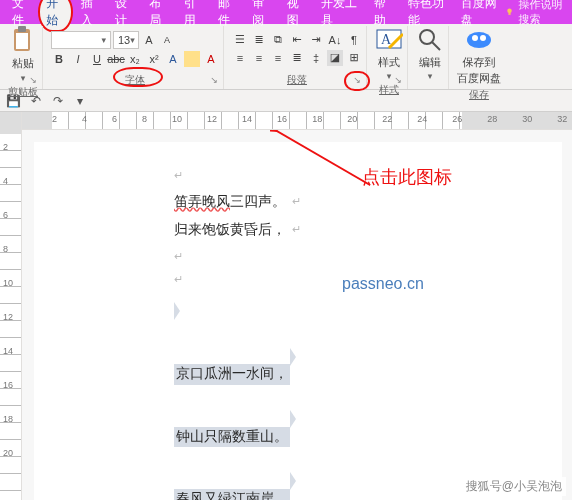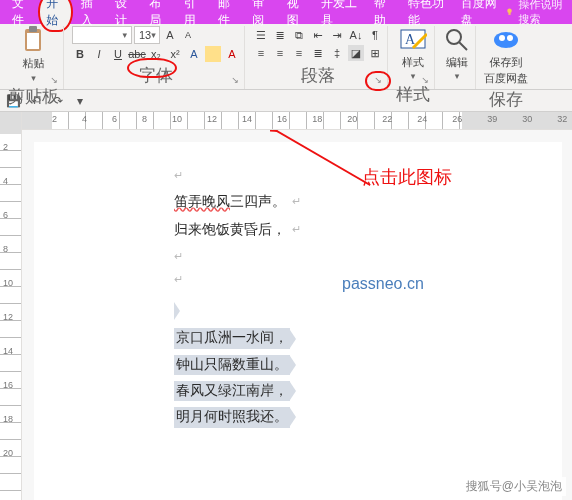--- a/index.html
+++ b/index.html
@@ -8,21 +8,21 @@
   .menubar .tab { padding: 4px 8px; cursor: pointer; }
   .menubar .tab.active { background: #f3f2f1; color: #2b579a; }
   .menubar .circle-start { border: 2px solid #e11; border-radius: 50% / 60%; padding: 1px 6px; position: relative; }
   .menubar .tell-me { margin-left: auto; display: flex; align-items: center; gap: 4px; opacity: .9; font-size: 11px; }
   .menubar .bulb { width: 12px; height: 12px; }
 
   .ribbon { background: #f3f2f1; border-bottom: 1px solid #d0cfce; display: flex; height: 66px; padding: 2px 4px 0; gap: 4px; font-size: 11px; color: #444; }
   .group { display: flex; flex-direction: column; align-items: center; border-right: 1px solid #e1dfdd; padding: 0 4px 2px; position: relative; }
   .group:last-child { border-right: none; }
   .group-body { flex: 1; display: flex; align-items: center; gap: 4px; }
-  .group-label { font-size: 17px; color: #666; padding-top: 2px; }
+  .group-label { font-size: 10px; color: #666; padding-top: 2px; text-decoration: underline; }
   .font-label-wrap { position: relative; }
   .circle-font { position: absolute; border: 2px solid #e11; border-radius: 50% / 60%; width: 50px; height: 20px; left: -12px; top: -4px; pointer-events: none; }
   .launch-wrap { position: absolute; right: 2px; bottom: 2px; width: 14px; height: 14px; display:flex; align-items:center; justify-content:center; }
   .launch { font-size: 9px; color: #888; }
   .circle-launch { position: absolute; border: 2px solid #e11; border-radius: 50% / 60%; width: 26px; height: 20px; right: -6px; bottom: -4px; pointer-events: none; }
 
   .clip-big { display:flex; flex-direction:column; align-items:center; gap:2px; }
   .clip-ico { width: 24px; height: 28px; }
   .dd { font-size: 9px; color: #666; }
   .font-rows { display:flex; flex-direction:column; gap:2px; }
@@ -54,21 +54,21 @@
   .hruler .ticks { position:absolute; left:30px; right:110px; top:0; bottom:0; background:
     repeating-linear-gradient(to right, transparent 0 16px, #bbb 16px 17px);}
   .hruler .nums { position:absolute; left:30px; top:2px; font-size:9px; color:#777; display:flex; gap:25px;}
   .doc { flex:1; background:#f7f7f7; padding: 12px 0 0 0; overflow:hidden; position:relative;}
   .paper { background:#fff; margin: 0 10px 0 12px; min-height: 100%; padding: 18px 28px 10px 140px; position:relative; font-family: "SimSun","宋体",serif; font-size:14px; color:#2a2a2a; line-height:1.45;}
   .poem-title { text-align:left; margin-bottom:10px; }
   .poem-line { margin: 8px 0; display:flex; align-items:center; gap:6px;}
   .ret { color:#bbb; font-size:11px;}
   .uline { text-decoration: underline wavy #e55; text-decoration-skip-ink: none;}
   .sel-block { background: #d6dce5; display:inline-block; padding: 0 2px;}
-  .sel-line { background:#d6dce5; padding: 0 2px;}
+  .sel-line { background:#d6dce5; padding: 0 2px; margin-top: 36px;}
   .sel-line-wrap { margin:6px 0; display:flex; align-items:center;}
   .sel-tail { width: 0; height: 0; border-top: 9px solid transparent; border-bottom: 9px solid transparent; border-left: 6px solid #d6dce5;}
   .sel-title-row { margin: 14px 0 8px; display:flex; align-items:center;}
   .empty-ret { color:#bbb; font-size:11px; margin:6px 0;}
 
   .annot { position:absolute; color:#e11; font-size:18px; font-family:Liberation Serif, serif; pointer-events:none;}
   .annot-text { left: 340px; top: 35px; }
   .arrow-svg { position:absolute; left: 248px; top: 0; width:120; height:80px; pointer-events:none;}
   .watermark { position:absolute; left: 320px; top: 145px; color:#4a7ebb; font-size:16px; font-family:Arial,sans-serif; pointer-events:none;}
   .credit { position:absolute; right:6px; bottom:4px; background:rgba(255,255,255,.85); font-size:12px; color:#888; padding:1px 4px;}
@@ -269,21 +269,21 @@
           <span>8</span>
           <span>10</span>
           <span>12</span>
           <span>14</span>
           <span>16</span>
           <span>18</span>
           <span>20</span>
           <span>22</span>
           <span>24</span>
           <span>26</span>
-          <span>39</span>
+          <span>28</span>
           <span>30</span>
           <span>32</span>
         </div>
     </div>
     <div class="doc">
       <div class="paper">
 
         <div class="poem-line">
             <span class="ret">↵</span>
           </div>

